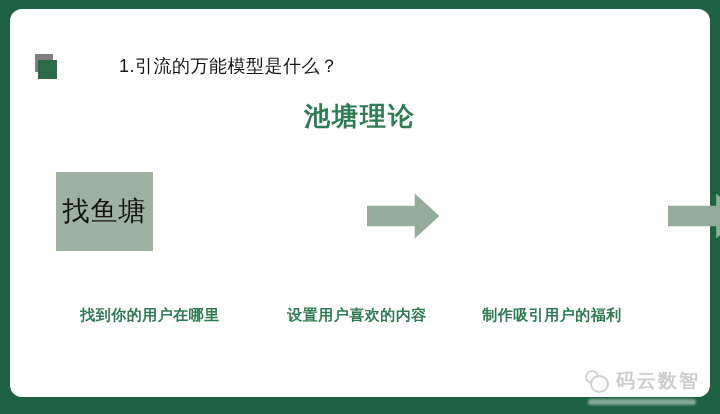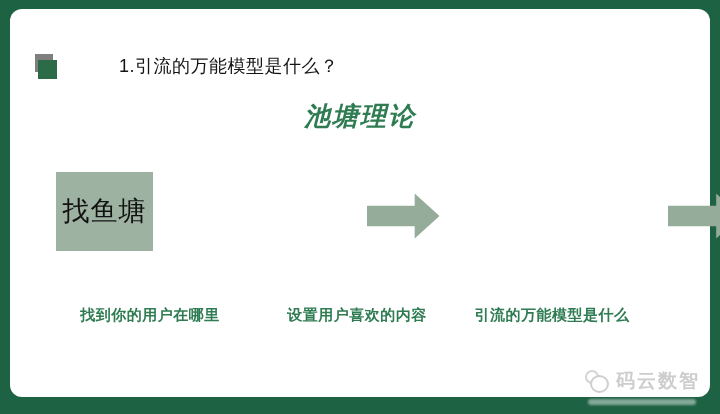--- a/index.html
+++ b/index.html
@@ -20,21 +20,21 @@
   .bullet .sq{position:absolute;display:block;}
   .bullet .sq.gray{left:0;top:0;width:18px;height:18px;background:#7f7f7f;}
   .bullet .sq.green{left:3px;top:6px;width:19px;height:19px;background:#2B6B47;}
   .kicker-text{
     margin-left:13px;font-size:18px;color:#141414;font-weight:500;
     letter-spacing:0.5px;white-space:nowrap;
   }
   
   .main-title{
     position:absolute;left:0;top:90px;width:100%;text-align:center;
-    font-size:26px;font-weight:bold;color:#2F7C52;letter-spacing:2px;font-style:italic;
+    font-size:26px;font-weight:bold;color:#2F7C52;letter-spacing:2px;
   }
   
   .flow{
     position:absolute;left:0;top:157px;width:100%;height:90px;
     display:flex;justify-content:space-between;align-items:center;margin-left:46px;
   }
   .node{
     width:97px;height:79px;background:#9DB2A1;
     display:flex;align-items:center;justify-content:center;
     font-size:27px;color:#111;letter-spacing:1px;
@@ -94,21 +94,21 @@
     <div class="main-title">池塘理论</div>
 
     <div class="flow">
       <div class="node">找鱼塘</div>
       <div class="arrow"></div>
       <div class="arrow"></div>
     </div>
 
     <div class="desc desc-2">设置用户喜欢的内容</div>
     <div class="desc desc-1">找到你的用户在哪里</div>
-    <div class="desc desc-3">引流的万能模型是什么</div>
+    <div class="desc desc-3">制作吸引用户的福利</div>
 
     <div class="watermark">
       <span class="wm-logo">
         <span class="c1"></span>
         <span class="c2"></span>
       </span>
       <span class="wm-text">码云数智</span>
     </div>
     <div class="wm-smudge"></div>
 

